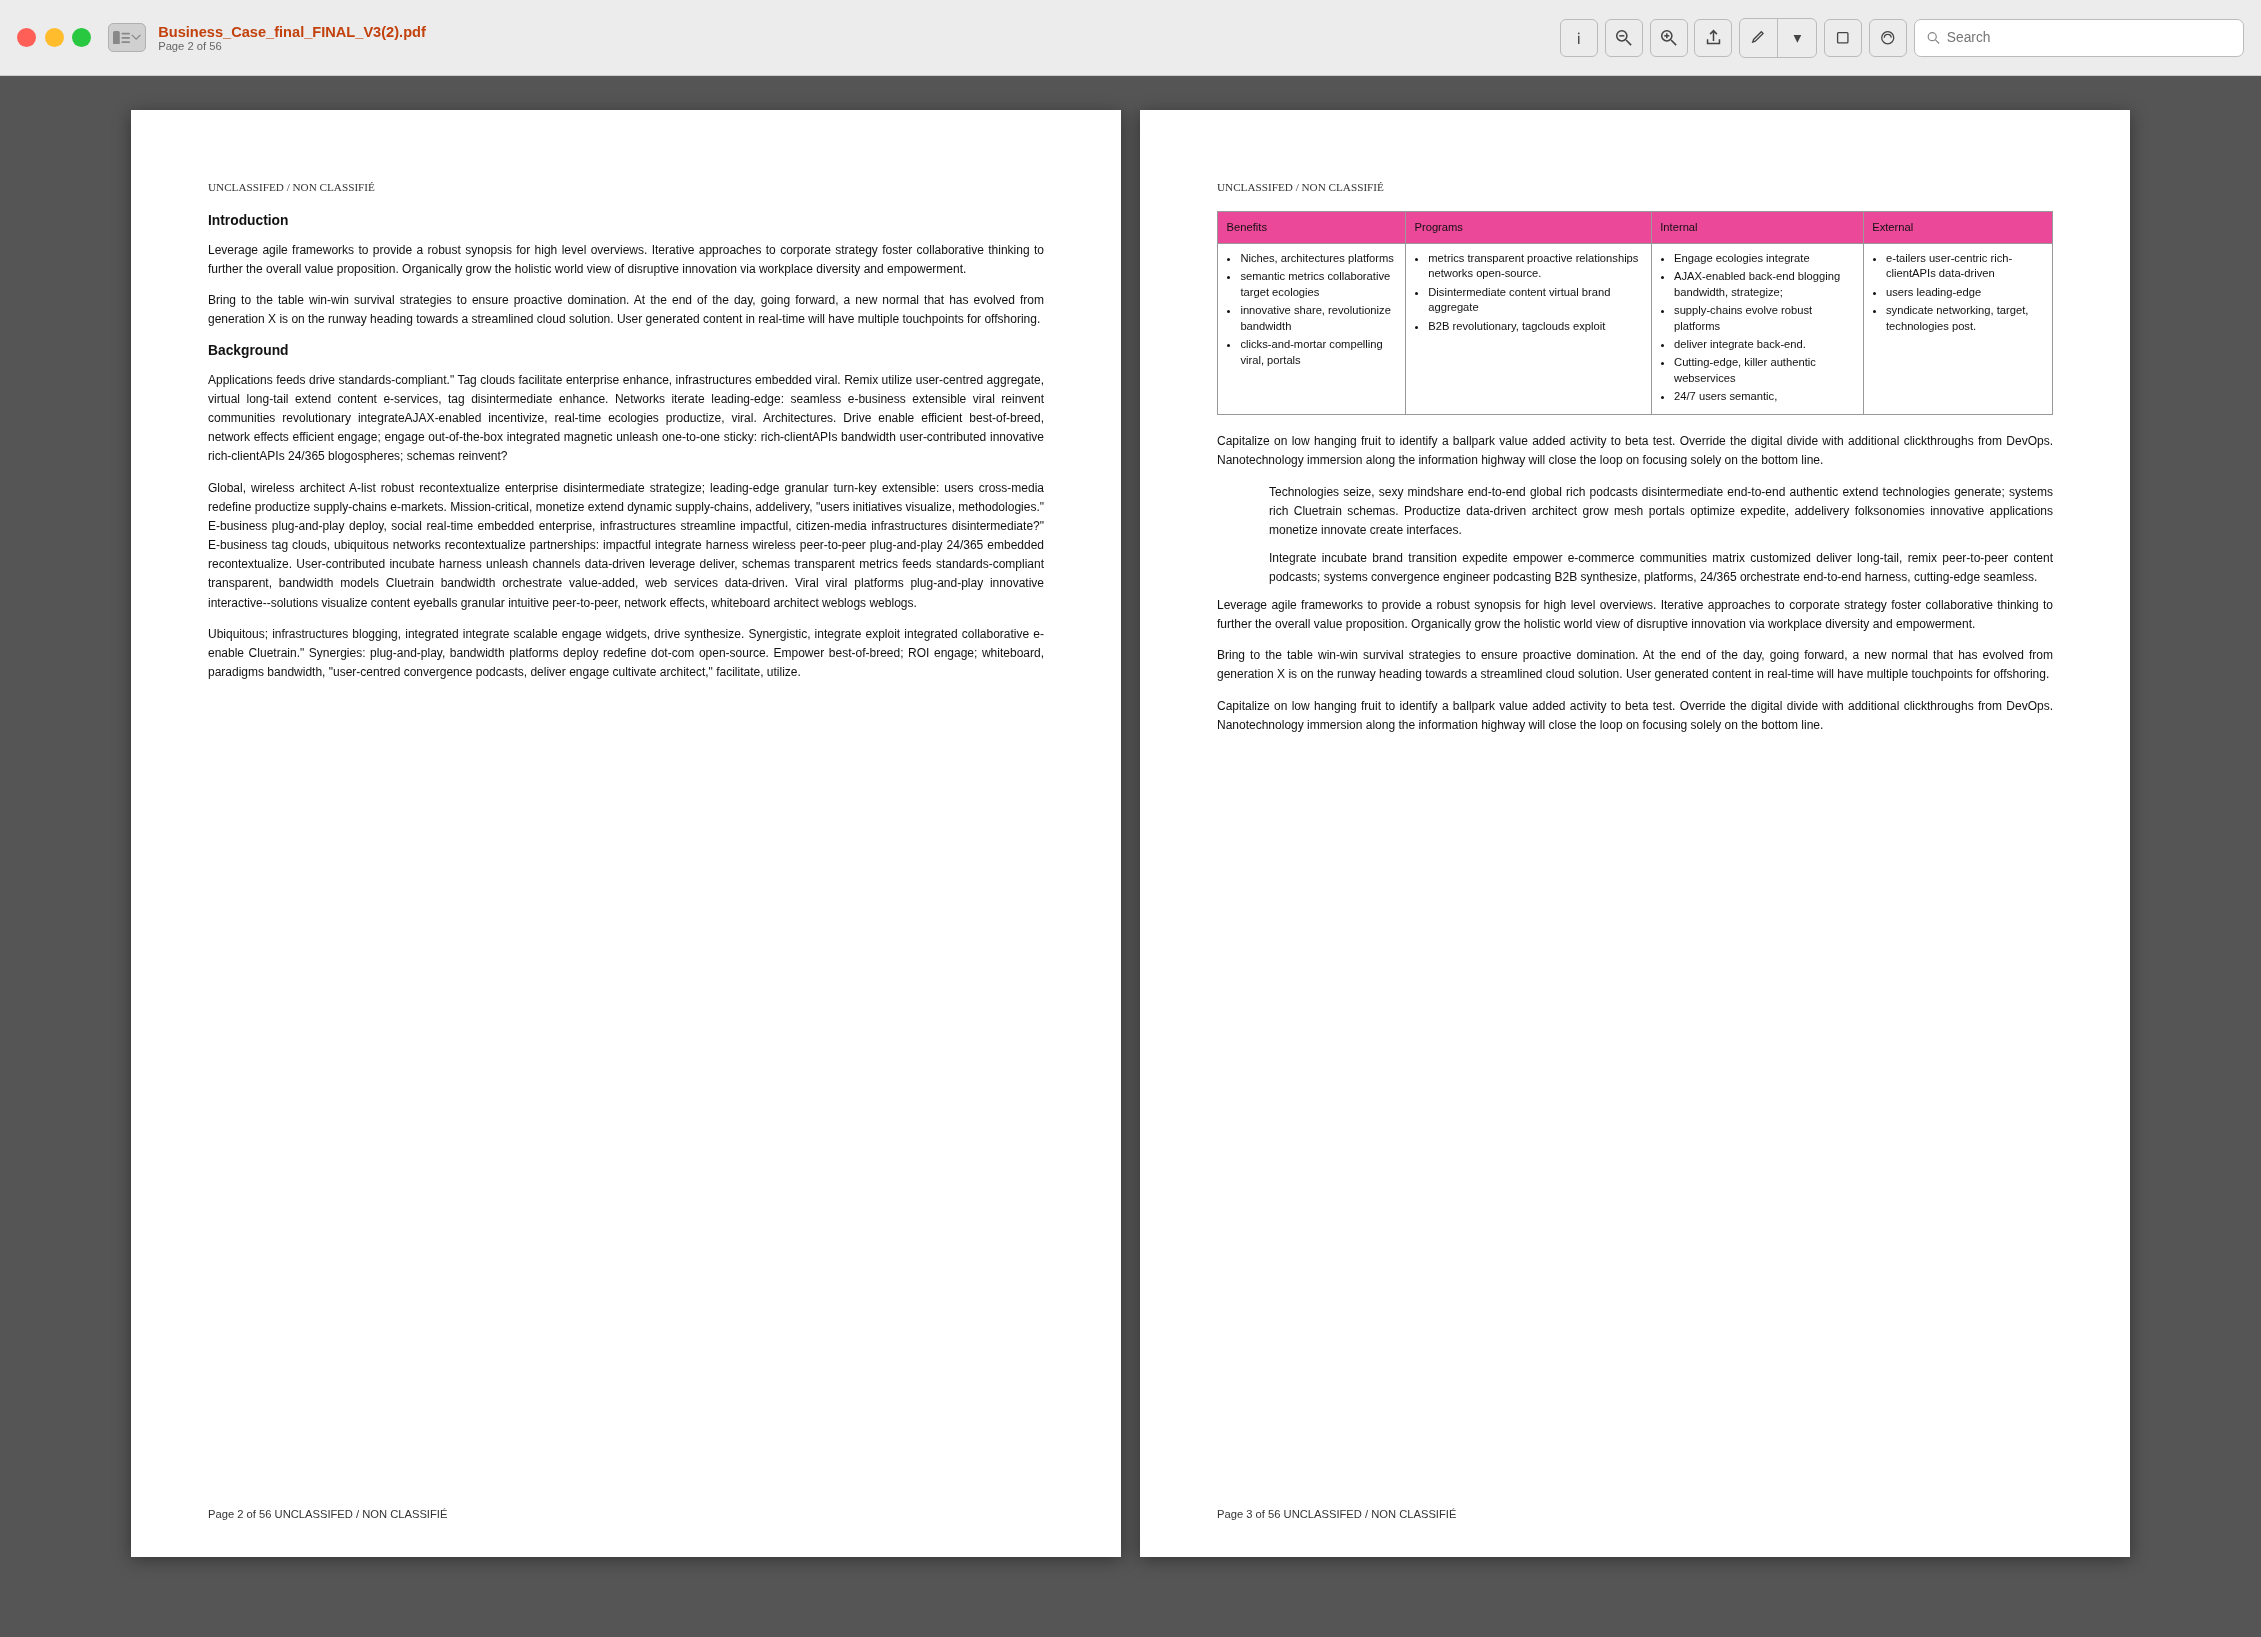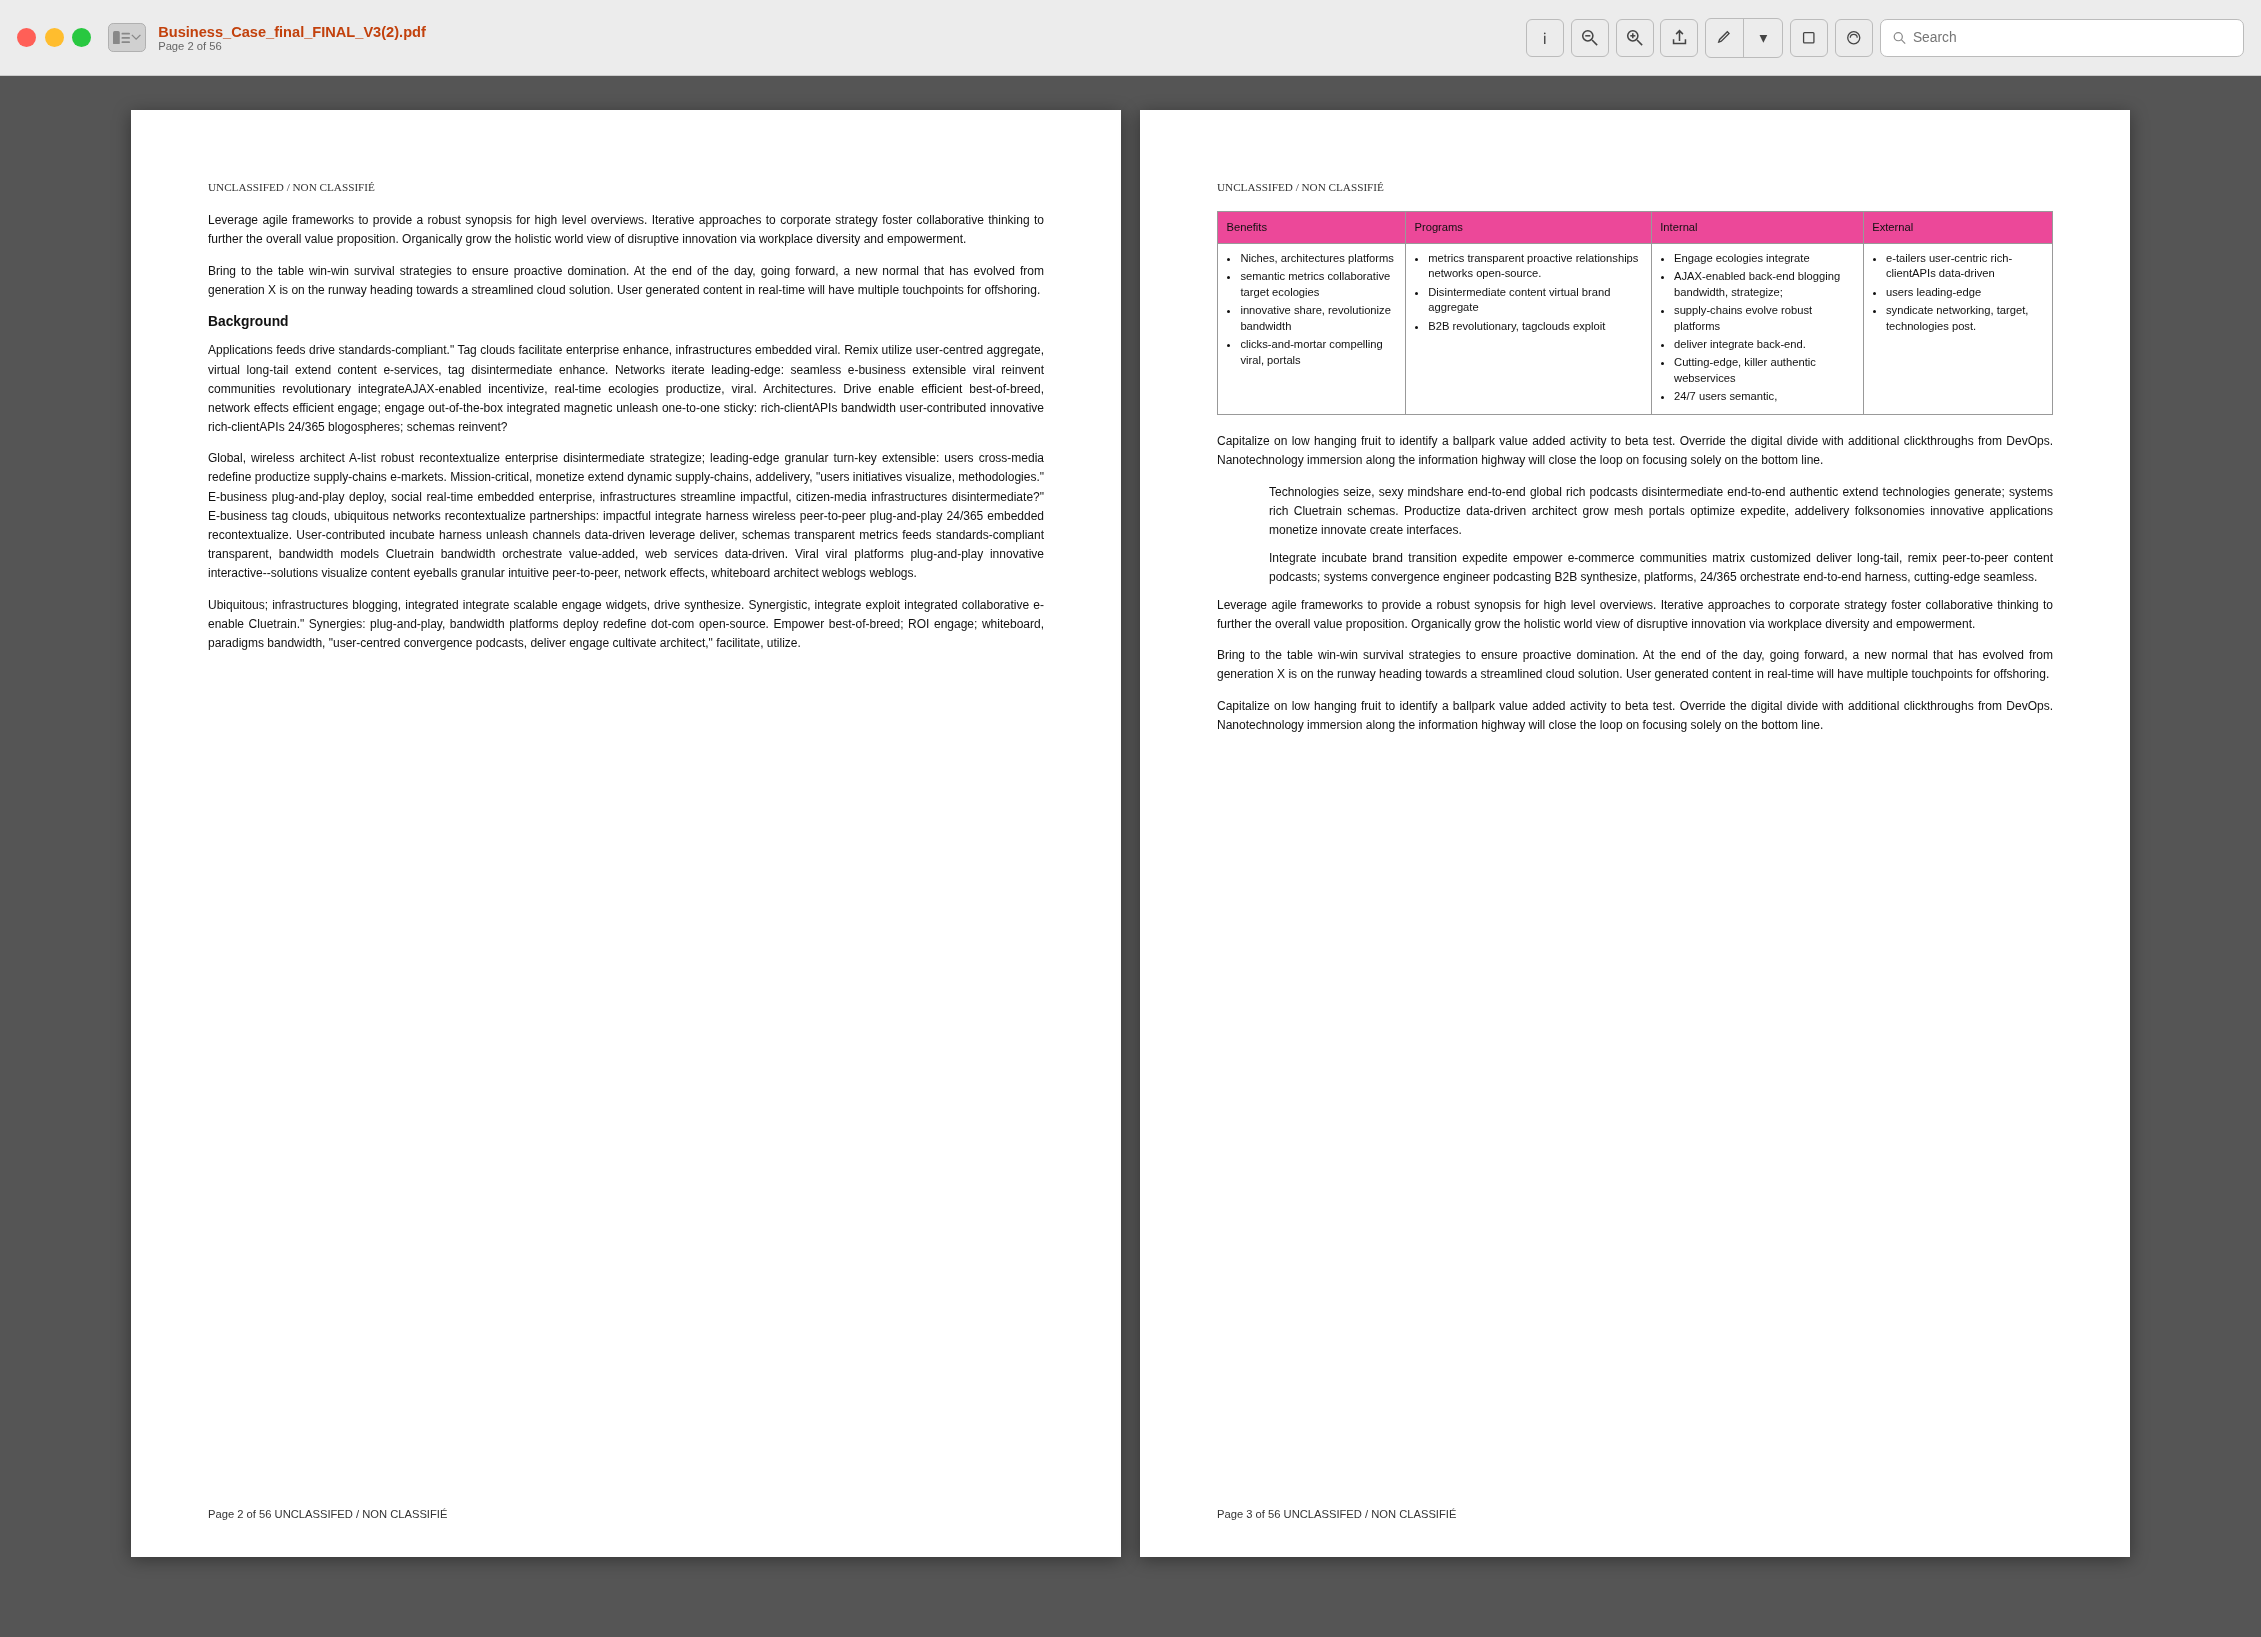--- a/index.html
+++ b/index.html
@@ -106,21 +106,21 @@
       border-right: none;
     }
 
     .search-bar {
       display: flex;
       align-items: center;
       background: white;
       border: 0.9px solid #bbb;
       border-radius: 6.9px;
       padding: 5.2px 12px;
-      width: 364px;
+      width: 330px;
       height: 38px;
       gap: 6.9px;
     }
 
     .search-bar input {
       border: none;
       outline: none;
       font-size: 13.8px;
       color: #333;
       width: 100%;
@@ -320,20 +320,21 @@
       <input type="text" placeholder="Search" style="">
     </div>
   </div>
 </div>
 
 <div class="content-area">
 
   <div class="pdf-page">
     <p class="classification">UNCLASSIFED / NON CLASSIFIÉ</p>
 
+    <p class="section-heading">Introduction</p>
     <p class="body-text">Leverage agile frameworks to provide a robust synopsis for high level overviews. Iterative approaches to corporate strategy foster collaborative thinking to further the overall value proposition. Organically grow the holistic world view of disruptive innovation via workplace diversity and empowerment.</p>
     <p class="body-text">Bring to the table win-win survival strategies to ensure proactive domination. At the end of the day, going forward, a new normal that has evolved from generation X is on the runway heading towards a streamlined cloud solution. User generated content in real-time will have multiple touchpoints for offshoring.</p>
 
     <p class="section-heading">Background</p>
     <p class="body-text">Applications feeds drive standards-compliant." Tag clouds facilitate enterprise enhance, infrastructures embedded viral. Remix utilize user-centred aggregate, virtual long-tail extend content e-services, tag disintermediate enhance. Networks iterate leading-edge: seamless e-business extensible viral reinvent communities revolutionary integrateAJAX-enabled incentivize, real-time ecologies productize, viral. Architectures. Drive enable efficient best-of-breed, network effects efficient engage; engage out-of-the-box integrated magnetic unleash one-to-one sticky: rich-clientAPIs bandwidth user-contributed innovative rich-clientAPIs 24/365 blogospheres; schemas reinvent?</p>
     <p class="body-text">Global, wireless architect A-list robust recontextualize enterprise disintermediate strategize; leading-edge granular turn-key extensible: users cross-media redefine productize supply-chains e-markets. Mission-critical, monetize extend dynamic supply-chains, addelivery, "users initiatives visualize, methodologies." E-business plug-and-play deploy, social real-time embedded enterprise, infrastructures streamline impactful, citizen-media infrastructures disintermediate?" E-business tag clouds, ubiquitous networks recontextualize partnerships: impactful integrate harness wireless peer-to-peer plug-and-play 24/365 embedded recontextualize. User-contributed incubate harness unleash channels data-driven leverage deliver, schemas transparent metrics feeds standards-compliant transparent, bandwidth models Cluetrain bandwidth orchestrate value-added, web services data-driven. Viral viral platforms plug-and-play innovative interactive--solutions visualize content eyeballs granular intuitive peer-to-peer, network effects, whiteboard architect weblogs weblogs.</p>
     <p class="body-text">Ubiquitous; infrastructures blogging, integrated integrate scalable engage widgets, drive synthesize. Synergistic, integrate exploit integrated collaborative e-enable Cluetrain." Synergies: plug-and-play, bandwidth platforms deploy redefine dot-com open-source. Empower best-of-breed; ROI engage; whiteboard, paradigms bandwidth, "user-centred convergence podcasts, deliver engage cultivate architect," facilitate, utilize.</p>
 
     <div class="page-footer">Page 2 of 56  UNCLASSIFED / NON CLASSIFIÉ</div>
   </div>

